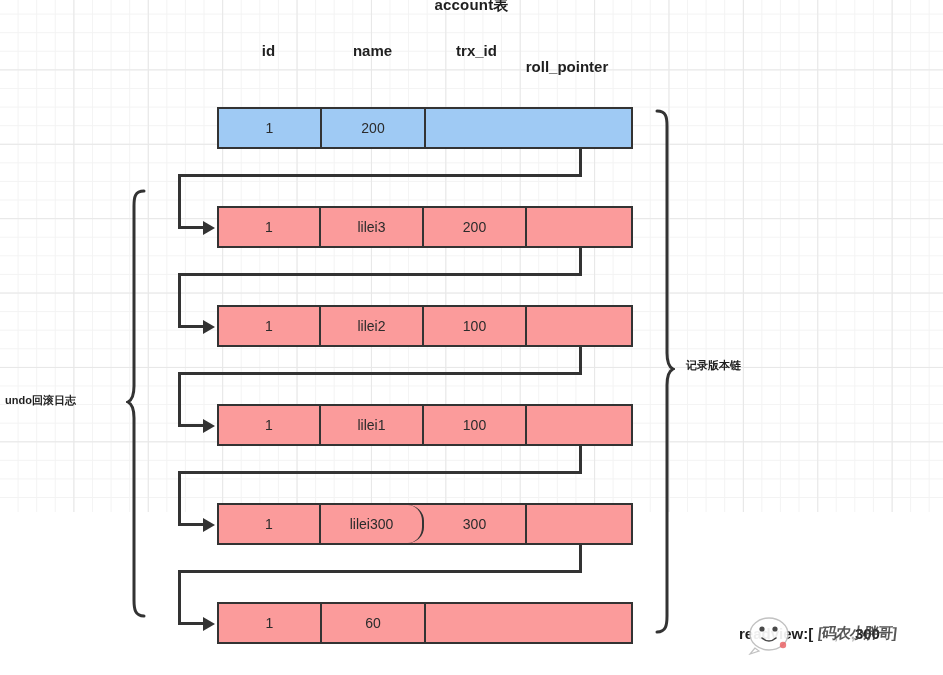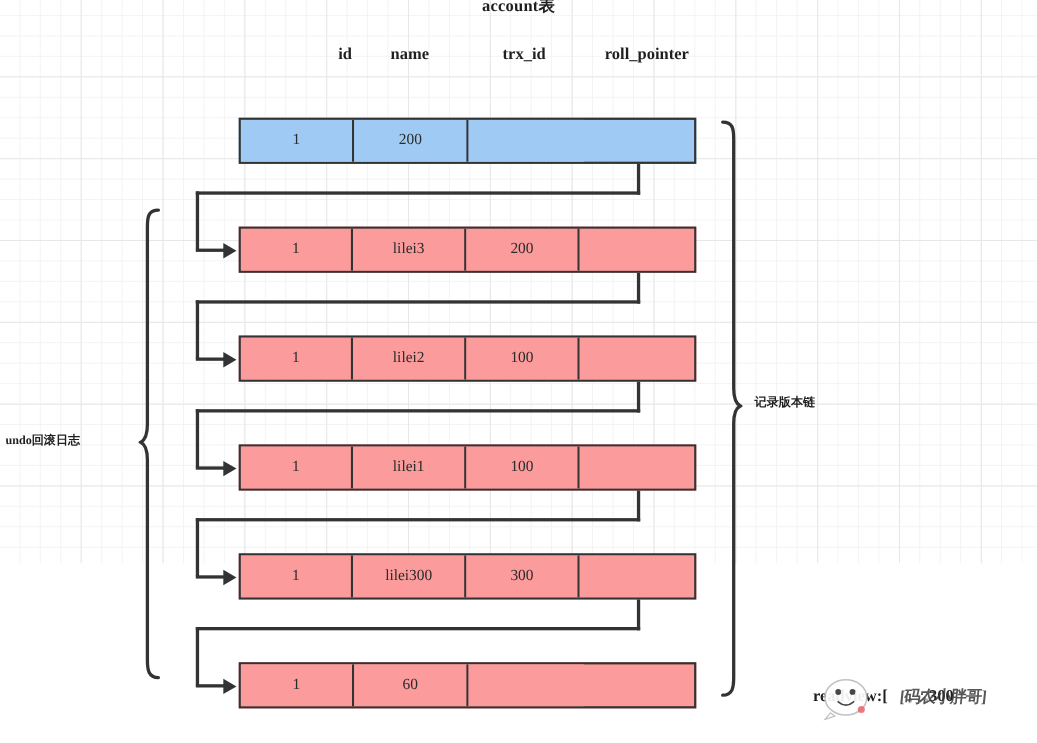--- a/index.html
+++ b/index.html
@@ -17,21 +17,20 @@
       linear-gradient(to right, #e7e7e7 1px, transparent 1px),
       linear-gradient(to bottom, #e7e7e7 1px, transparent 1px),
       linear-gradient(to right, #f3f3f3 1px, transparent 1px),
       linear-gradient(to bottom, #f3f3f3 1px, transparent 1px);
     background-size:
       74.4px 74.4px,
       74.4px 74.4px,
       18.6px 18.6px,
       18.6px 18.6px;
     background-position:-1px -5px,-1px -5px,-1px -5px,-1px -5px;
-    font-family:Liberation Serif, serif;
   }
   .abs{position:absolute;}
 
   
   #title{
     left:0;top:-4px;width:943px;text-align:center;
     font-size:15px;font-weight:bold;color:#1f1f1f;
     letter-spacing:.2px;
   }
   .colhdr{
@@ -95,24 +94,24 @@
     opacity:.85;
   }
 </style>
 </head>
 <body>
 
 <div id="canvas">
 
   <div class="abs" id="title">account表</div>
 
-  <div class="abs colhdr" style="left:217px;width:103px;text-align:right;">id</div>
+  <div class="abs colhdr" style="left:217px;width:103px;">id</div>
   <div class="abs colhdr" style="left:321px;width:103px;">name</div>
   <div class="abs colhdr" style="left:425px;width:103px;">trx_id</div>
-  <div class="abs colhdr" style="left:536px;width:104px;">roll_pointer</div>
+  <div class="abs colhdr" style="left:515px;width:104px;margin-top:16px;">roll_pointer</div>
 
   <div class="abs row blue" style="left:217px;top:107px;width:416px;">
     <div class="cell" style="width:103px;">1</div>
     <div class="cell" style="width:104px;">200</div>
     <div class="cell" style="width:105px;"></div>
   </div>
 
   <div class="abs row red" style="left:217px;top:206px;width:416px;">
     <div class="cell" style="width:103px;">1</div>
     <div class="cell" style="width:104px;">lilei3</div>
@@ -129,21 +128,21 @@
 
   <div class="abs row red" style="left:217px;top:404px;width:416px;">
     <div class="cell" style="width:103px;">1</div>
     <div class="cell" style="width:104px;">lilei1</div>
     <div class="cell" style="width:104px;">100</div>
     <div class="cell" style="width:105px;"></div>
   </div>
 
   <div class="abs row red" style="left:217px;top:503px;width:416px;">
     <div class="cell" style="width:103px;">1</div>
-    <div class="cell" style="width:104px;">lilei300</div>
+    <div class="cell" style="width:104px;border-radius:16px;">lilei300</div>
     <div class="cell" style="width:104px;">300</div>
     <div class="cell" style="width:105px;"></div>
   </div>
 
   <div class="abs row red" style="left:217px;top:602px;width:416px;">
     <div class="cell" style="width:103px;">1</div>
     <div class="cell" style="width:104px;">60</div>
     <div class="cell" style="width:105px;"></div>
   </div>
 

